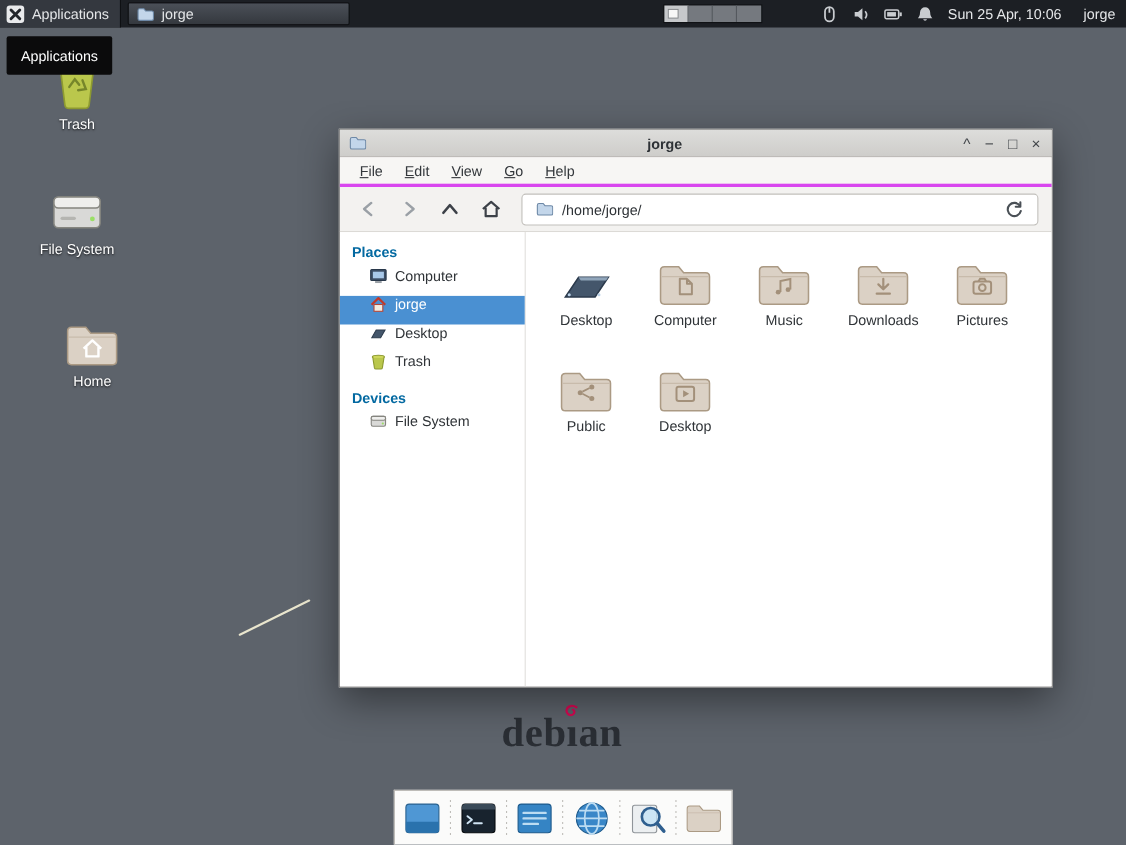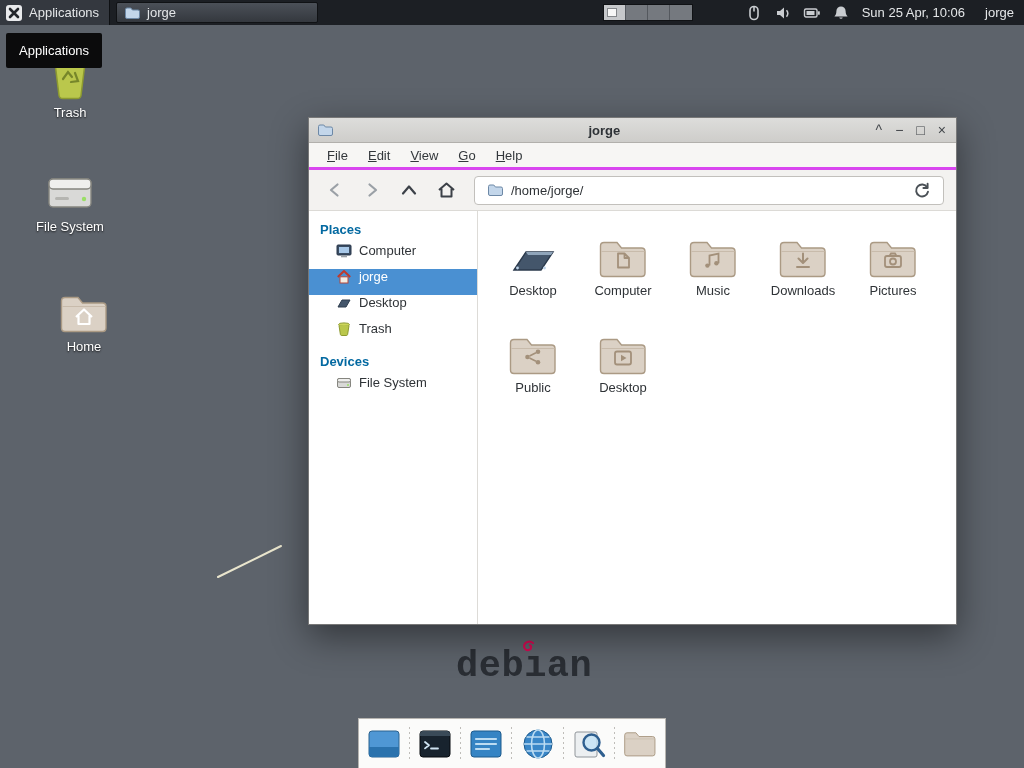--- a/index.html
+++ b/index.html
@@ -52,21 +52,21 @@
   .side-header{font-weight:bold;color:#0369a1;padding:7px 0 6px 11px}
   .side-item{display:flex;align-items:flex-start;gap:7px;height:26px;padding-left:27px;color:#2f3337}
   .side-item.selected{background:#4a90d2;color:#fff}
   .files{flex:1;background:#fff;padding:14px 0 0 10px;display:grid;grid-template-columns:repeat(5,90px);grid-auto-rows:97px;align-content:start;justify-items:center}
   .file{width:88px;text-align:center}
   .file .fico{height:56px;display:flex;align-items:flex-end;justify-content:center;padding-bottom:2px}
   .file .flabel{margin-top:2px;color:#2f3337}
   .statusbar{height:28px;background:#f3f2f0;border-top:1px solid #dcdad6;display:flex;align-items:center;padding:0 13px;color:#4d5257}
 
   
-  .debian{position:absolute;left:456px;top:645px;font-family:Liberation Mono, monospace;font-weight:bold;font-size:37px;color:#2a2e34;letter-spacing:.5px}
+  .debian{position:absolute;left:456px;top:645px;font-family:Liberation Serif, serif;font-weight:bold;font-size:37px;color:#2a2e34;letter-spacing:.5px}
   .debian .iwrap{position:relative;display:inline-block}
   .debian .iwrap svg{position:absolute;left:-2px;top:-5px}
 
   
   .dock{position:absolute;left:50%;transform:translateX(-50%);bottom:0;width:308px;height:50px;background:#fbfbfa;border:1px solid #b7b5b1;border-bottom:none;display:flex;align-items:center;justify-content:space-evenly;z-index:30}
   .dock .sep{width:1px;height:34px;background:repeating-linear-gradient(to bottom,#bfbdb9 0 2px,transparent 2px 5px)}
   .dock-ico{display:flex;align-items:center;justify-content:center;width:38px;height:38px}
 </style>
 </head>
 <body>

